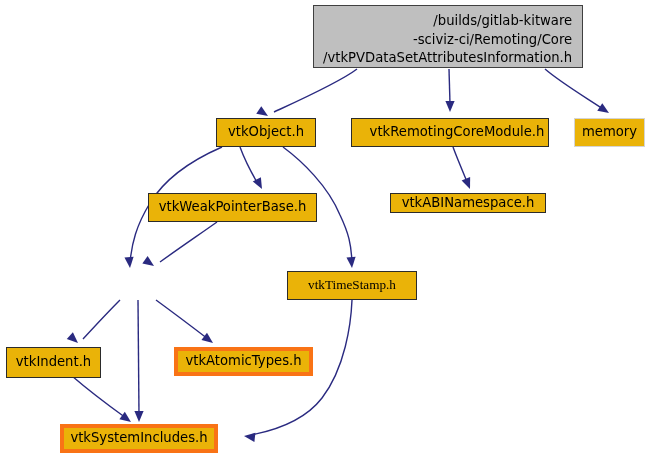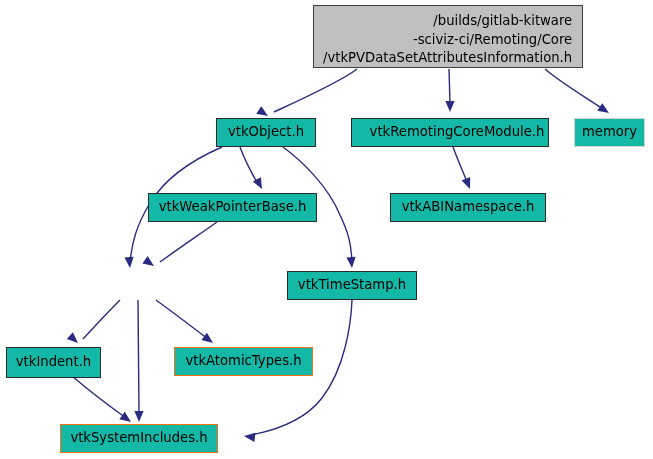--- a/index.html
+++ b/index.html
@@ -23,21 +23,21 @@
     top: 0;
     width: 653px;
     height: 459px;
   }
   .node {
     position: absolute;
     box-sizing: border-box;
     display: flex;
     align-items: center;
     justify-content: center;
-    background: #14b8a6;
+    background: #eab308;
     border: 1px solid #000000;
     font-size: 13.2px;
     color: #000000;
     line-height: 1.28;
     white-space: pre;
     text-align: center;
     z-index: 5;
   }
   .node.root {
     background: #bfbfbf;
@@ -45,21 +45,21 @@
     justify-content: flex-start;
     align-items: flex-start;
     text-align: right;
     padding: 6px 9px 0 9px;
     line-height: 1.42;
   }
   .node.dark {
     border: 1px solid #2b2b2b;
   }
   .node.redbox {
-    border: 1px solid #f97316;
+    border: 4px solid #f97316;
   }
   .node.grayedge {
     border: 1px solid #d4d4d4;
   }
   .node-label {
     display: block;
   }
 </style>
 </head>
 <body>
@@ -95,18 +95,18 @@
       <polygon points="0,0 -11,-4.6 -11,4.6" fill="#2a2a80" transform="translate(244,436) rotate(187)"></polygon>
     </svg>
 
 <div class="node root" style="left: 313px; top: 5px; width: 270px; height: 63px;"><span class="node-label">/builds/gitlab-kitware
 -sciviz-ci/Remoting/Core
 /vtkPVDataSetAttributesInformation.h</span></div>
     <div class="node dark" style="left: 216px; top: 118px; width: 100px; height: 29px;"><span class="node-label">vtkObject.h</span></div>
     <div class="node dark" style="left: 351px; top: 118px; width: 198px; height: 29px; padding-left: 14px;"><span class="node-label">vtkRemotingCoreModule.h</span></div>
     <div class="node grayedge" style="left: 574px; top: 118px; width: 71px; height: 29px; text-align: right;"><span class="node-label">memory</span></div>
     <div class="node dark" style="left: 148px; top: 193px; width: 169px; height: 29px;"><span class="node-label">vtkWeakPointerBase.h</span></div>
-    <div class="node dark" style="left: 390px; top: 193px; width: 156px; height: 29px;"><span class="node-label">vtkABINamespace.h</span></div>
-    <div class="node dark" style="left: 287px; top: 271px; width: 130px; height: 29px;"><span class="node-label">vtkTimeStamp.h</span></div>
+    <div class="node dark" style="left: 390px; top: 193px; width: 156px; height: 20px;"><span class="node-label">vtkABINamespace.h</span></div>
+    <div class="node dark" style="left: 287px; top: 271px; width: 130px; height: 29px; font-family: Liberation Serif, serif;"><span class="node-label">vtkTimeStamp.h</span></div>
     <div class="node dark" style="left: 6px; top: 347px; width: 95px; height: 31px;"><span class="node-label">vtkIndent.h</span></div>
     <div class="node redbox" style="left: 174px; top: 347px; width: 139px; height: 29px;"><span class="node-label">vtkAtomicTypes.h</span></div>
     <div class="node redbox" style="left: 60px; top: 424px; width: 158px; height: 29px;"><span class="node-label">vtkSystemIncludes.h</span></div>
   </div>
 
 </body></html>

